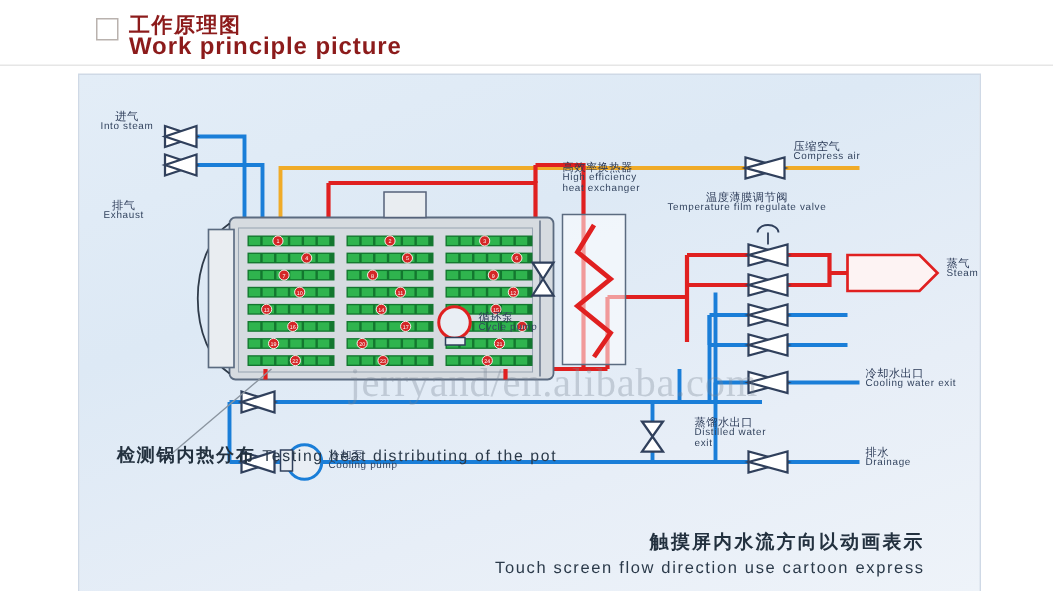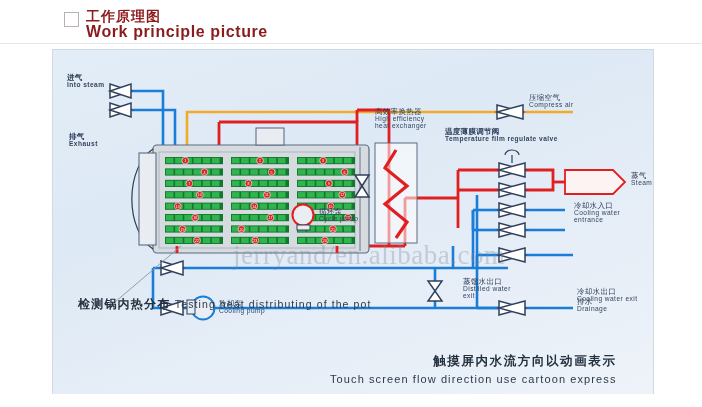--- a/index.html
+++ b/index.html
@@ -19,21 +19,21 @@
   
   #frame{position:absolute;left:52px;top:49px;width:600px;height:345px;
          background:linear-gradient(160deg,#e3edf7 0%,#dde9f5 35%,#e7eef7 70%,#eef3f9 100%);
          border:1px solid #cfd9e6;overflow:hidden;}
   #bottom-strip{position:absolute;left:0;top:394px;width:702px;height:13px;background:#fff;}
 
   .svgwrap{position:absolute;left:0;top:0;}
   .lbl{position:absolute;white-space:nowrap;line-height:1.05;}
   .lbl .cn{display:block;font-size:7.5px;color:#2b3a57;letter-spacing:.3px;}
   .lbl .en{display:block;font-size:6.6px;color:#33445f;letter-spacing:.45px;}
-  .lbl.ctr{text-align:left;font-weight:bold;}
+  .lbl.ctr{text-align:center;}
   .lbl.wrap{white-space:normal;width:62px;}
 
   #cap1{position:absolute;left:78px;top:294px;}
   #cap1 .cn{font-size:12px;font-weight:bold;color:#23313f;letter-spacing:1.2px;}
   #cap1 .en{font-size:10.5px;color:#2b3a4a;letter-spacing:1.1px;margin-top:2px;}
   #cap2{position:absolute;left:330px;top:353px;text-align:left;}
   #cap2 .cn{font-size:12.5px;font-weight:bold;color:#23313f;letter-spacing:1.6px;
             display:block;text-align:right;}
   #cap2 .en{font-size:11px;color:#2b3a4a;letter-spacing:1.1px;display:block;margin-top:3px;}
   #watermark{position:absolute;left:180px;top:190px;font-size:27px;color:rgba(120,135,150,.33);
@@ -465,25 +465,21 @@
     <span class="en">Compress air</span>
   </div>
   <div class="lbl ctr" style="left:392px;top:78px;">
     <span class="cn">温度薄膜调节阀</span>
     <span class="en">Temperature film regulate valve</span>
   </div>
   <div class="lbl" style="left:578px;top:122px;">
     <span class="cn">蒸气</span>
     <span class="en">Steam</span>
   </div>
-  <div class="lbl wrap" style="left:521px;top:152px;">
-    <span class="cn">冷却水入口</span>
-    <span class="en">Cooling water entrance</span>
-  </div>
-  <div class="lbl" style="left:524px;top:195px;margin-top:43px;">
+  <div class="lbl" style="left:524px;top:195px;">
     <span class="cn">冷却水出口</span>
     <span class="en">Cooling water exit</span>
   </div>
   <div class="lbl wrap" style="left:410px;top:228px;">
     <span class="cn">蒸馏水出口</span>
     <span class="en">Distilled water exit</span>
   </div>
   <div class="lbl" style="left:524px;top:248px;">
     <span class="cn">排水</span>
     <span class="en">Drainage</span>

